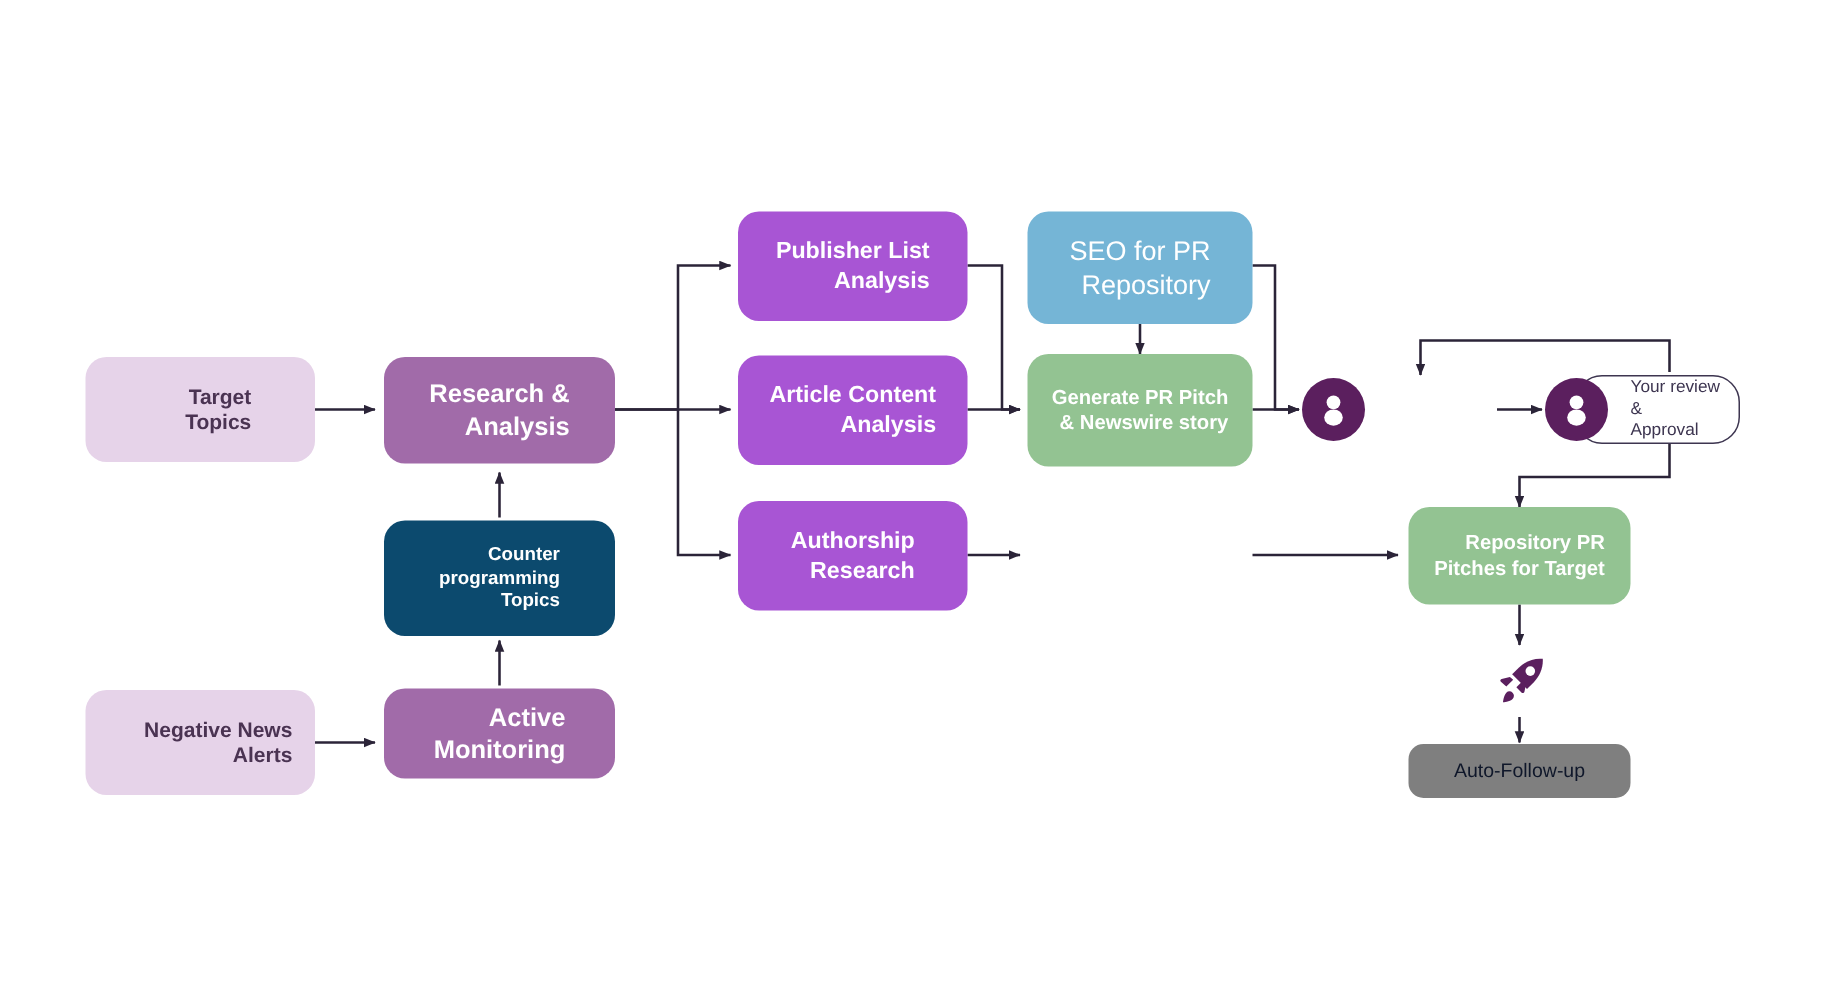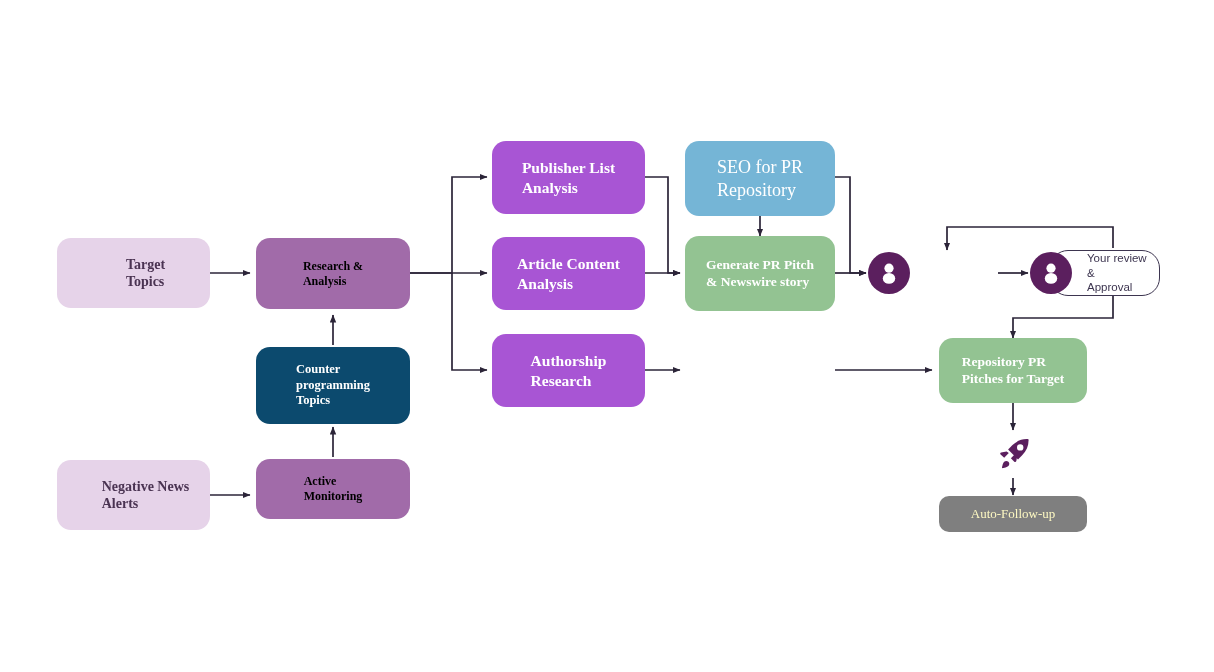--- a/index.html
+++ b/index.html
@@ -26,38 +26,37 @@
     width: 1214px;
     height: 672px;
     pointer-events: none;
   }
   .node {
     position: absolute;
     box-sizing: border-box;
     display: flex;
     align-items: center;
     justify-content: center;
-    text-align: left;
+    text-align: right;
     border-radius: 14px;
     line-height: 1.25;
     white-space: pre-line;
     padding: 4px 8px;
-    font-family: Liberation Serif, serif;
   }
   .node.pink {
     background: #e6d3e9;
     color: #4a3352;
     font-size: 14px;
     font-weight: 700;
     padding-left: 32px;
   }
   .node.mutedpurple {
     background: #a16ba9;
-    color: #000000;
-    font-size: 12px;
+    color: #ffffff;
+    font-size: 17px;
     font-weight: 700;
   }
   .node.brightpurple {
     background: #a855d4;
     color: #ffffff;
     font-size: 15.5px;
     font-weight: 700;
   }
   .node.green {
     background: #93c392;
@@ -78,21 +77,21 @@
     font-weight: 400;
   }
   .node.gray {
     background: #7f7f7f;
     color: #ffffff;
     font-size: 13px;
     font-weight: 400;
   }
   .node.grayfollow {
     background: #7f7f7f;
-    color: #fef9c3;
+    color: #0f172a;
     font-size: 13px;
     font-weight: 400;
     border-radius: 10px;
   }
   .review {
     position: absolute;
     box-sizing: border-box;
     background: #ffffff;
     border: 1.4px solid #3d3550;
     border-radius: 18px;

